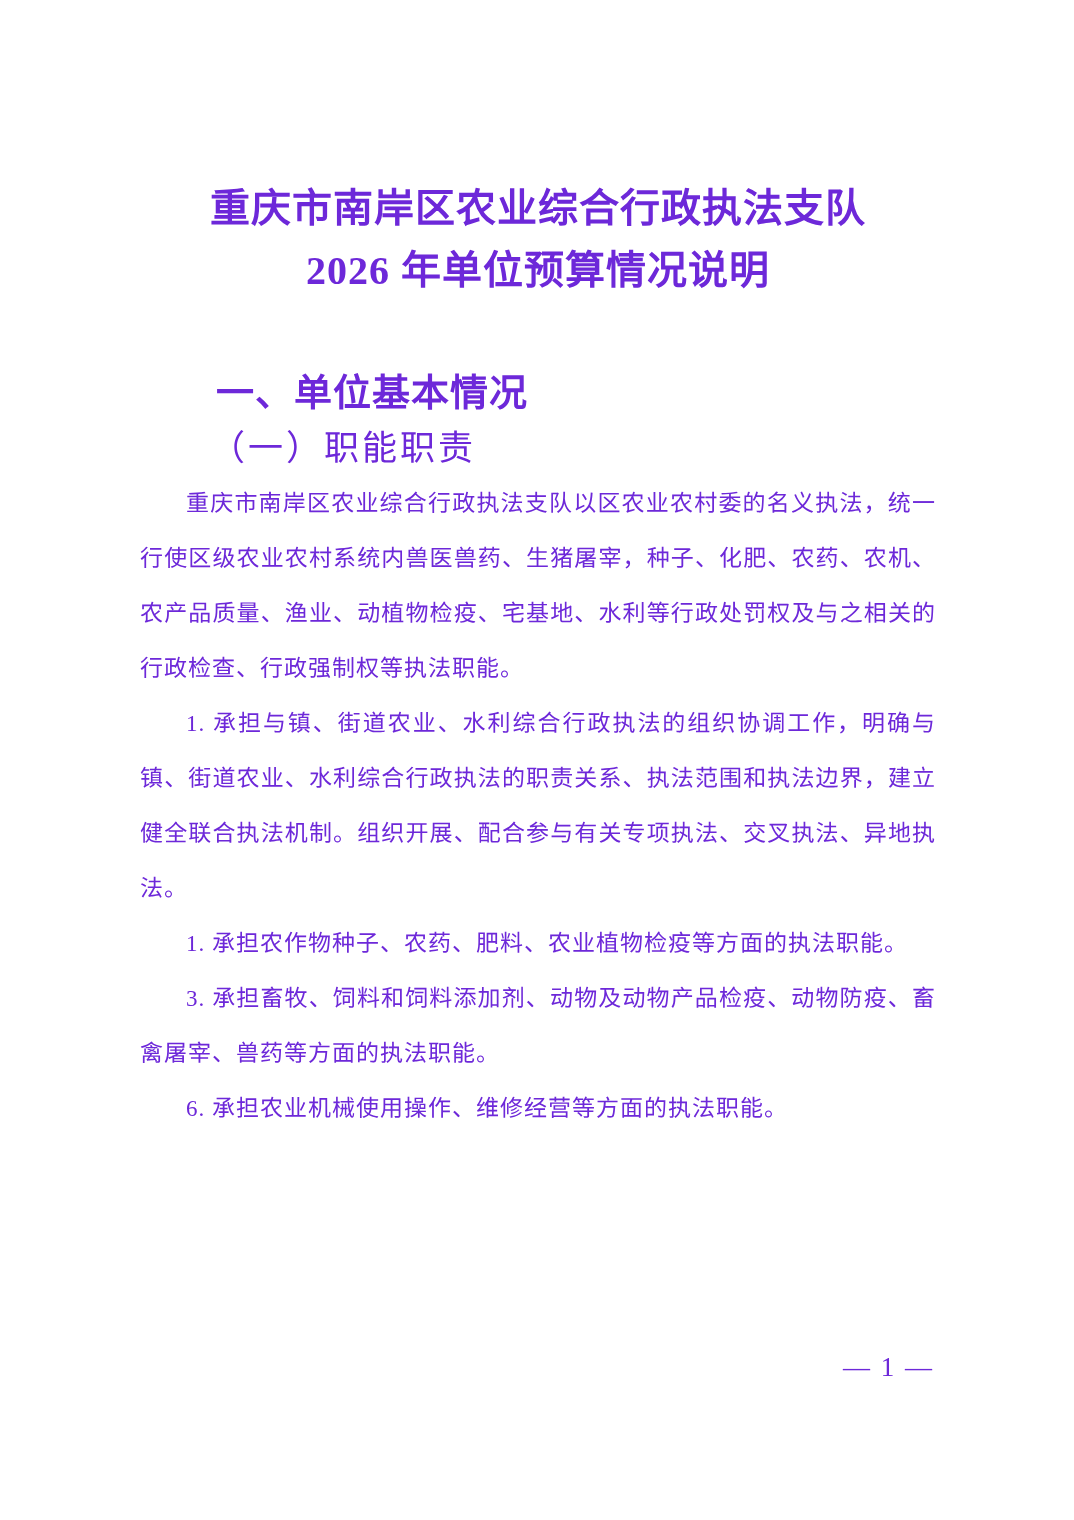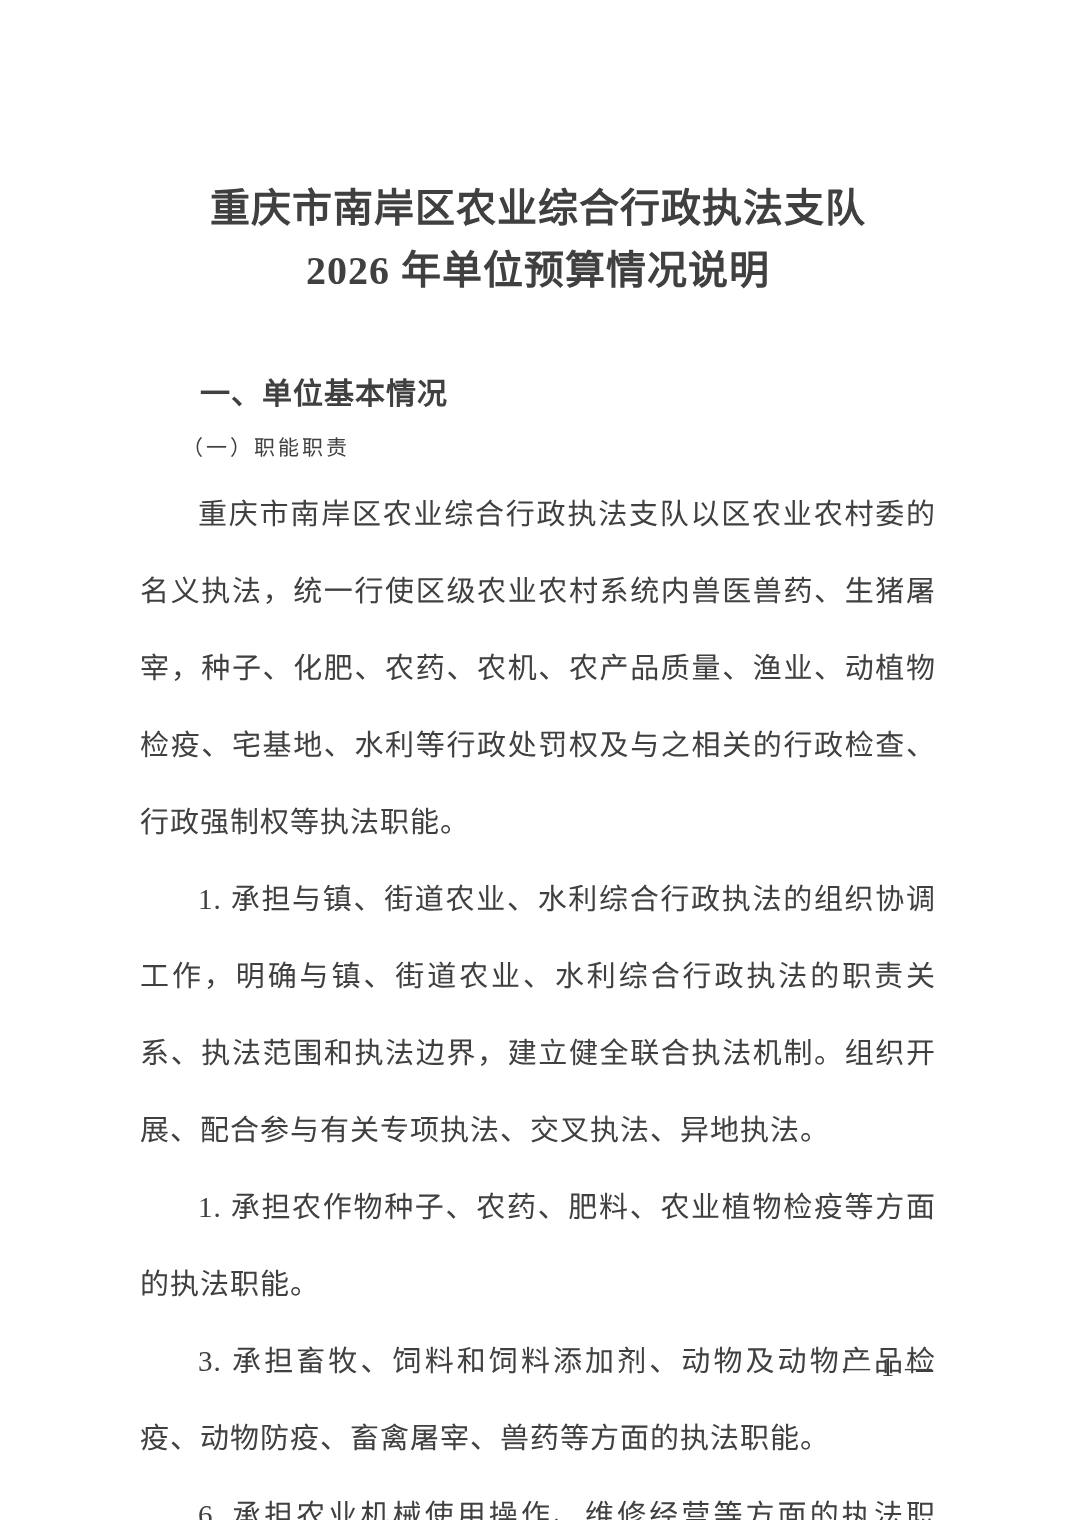--- a/index.html
+++ b/index.html
@@ -8,58 +8,58 @@
     background: #ffffff;
   }
   .page {
     position: relative;
     width: 1074px;
     height: 1520px;
     margin: 0 auto;
     background: #ffffff;
     box-sizing: border-box;
     padding: 178px 138px 0 140px;
-    color: #404040;
+    color: #6d28d9;
     font-family: "Liberation Serif", "DejaVu Serif", serif;
     overflow: hidden;
   }
   .doc-title {
     margin: 0 0 64px 0;
     text-align: center;
     font-size: 40px;
     line-height: 62px;
     font-weight: bold;
     letter-spacing: 1px;
     font-family: "Liberation Serif", "DejaVu Serif", serif;
   }
   .doc-title .title-line {
     display: block;
   }
   .section-heading {
     margin: 0;
-    font-size: 30px;
+    font-size: 38px;
     line-height: 55px;
     font-weight: bold;
     text-indent: 2em;
     font-family: "Liberation Sans", "DejaVu Sans", sans-serif;
     letter-spacing: 1px;
   }
   .sub-heading {
     margin: 0;
-    font-size: 21px;
+    font-size: 35px;
     line-height: 55px;
     font-weight: normal;
     text-indent: 2em;
     letter-spacing: 3px;
     font-family: "Liberation Serif", "DejaVu Serif", serif;
   }
   .para {
     margin: 0;
-    font-size: 29px;
-    line-height: 77px;
+    font-size: 23px;
+    line-height: 55px;
     text-indent: 2em;
     text-align: justify;
     text-align-last: left;
     letter-spacing: 1px;
     word-break: normal;
     overflow-wrap: break-word;
     font-family: "Liberation Serif", "DejaVu Serif", serif;
   }
   .page-number {
     position: absolute;

